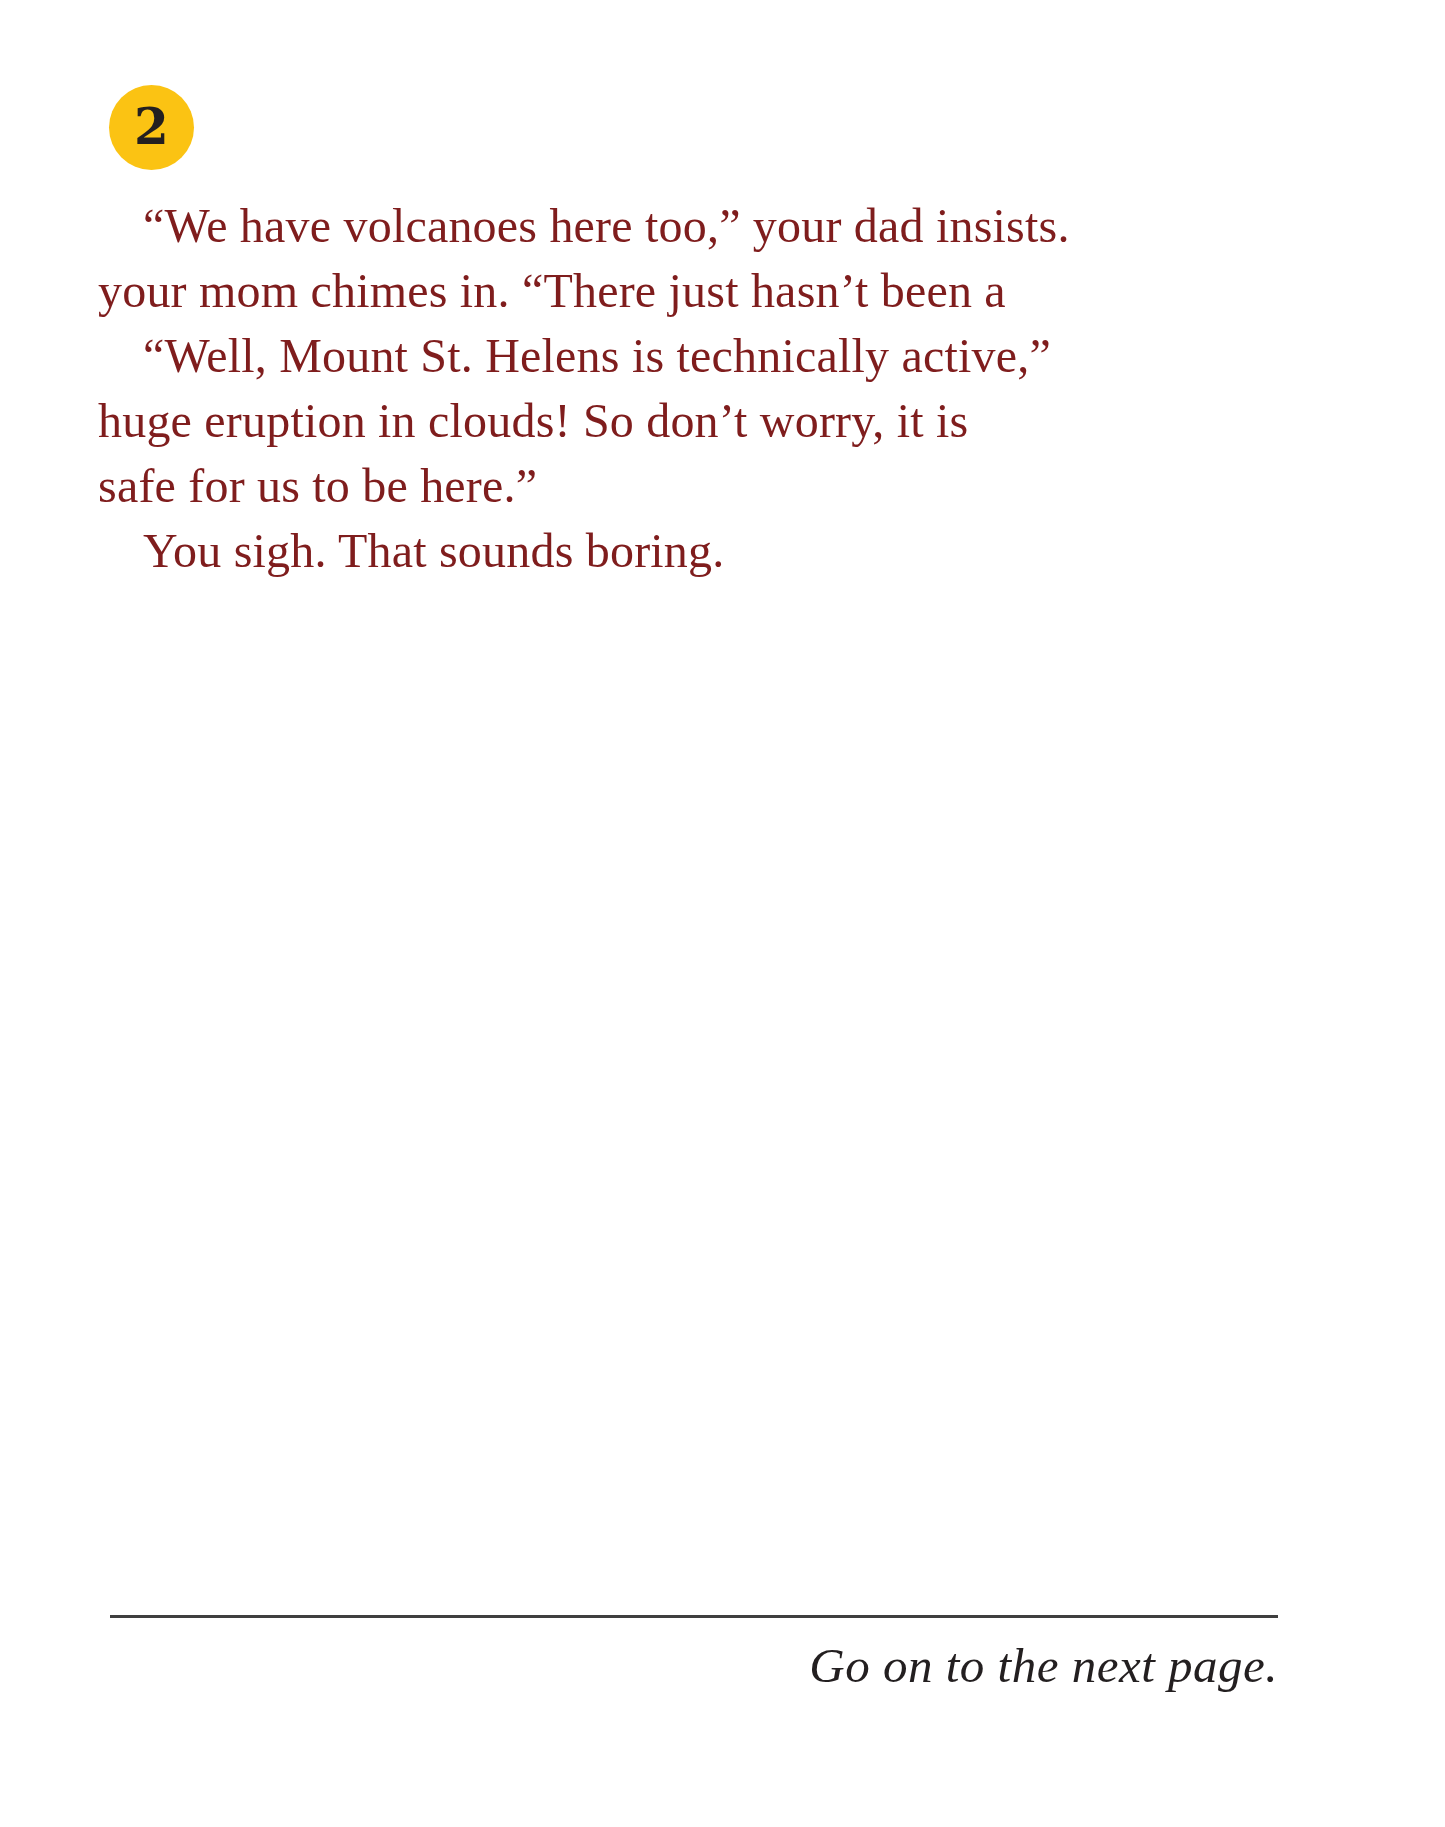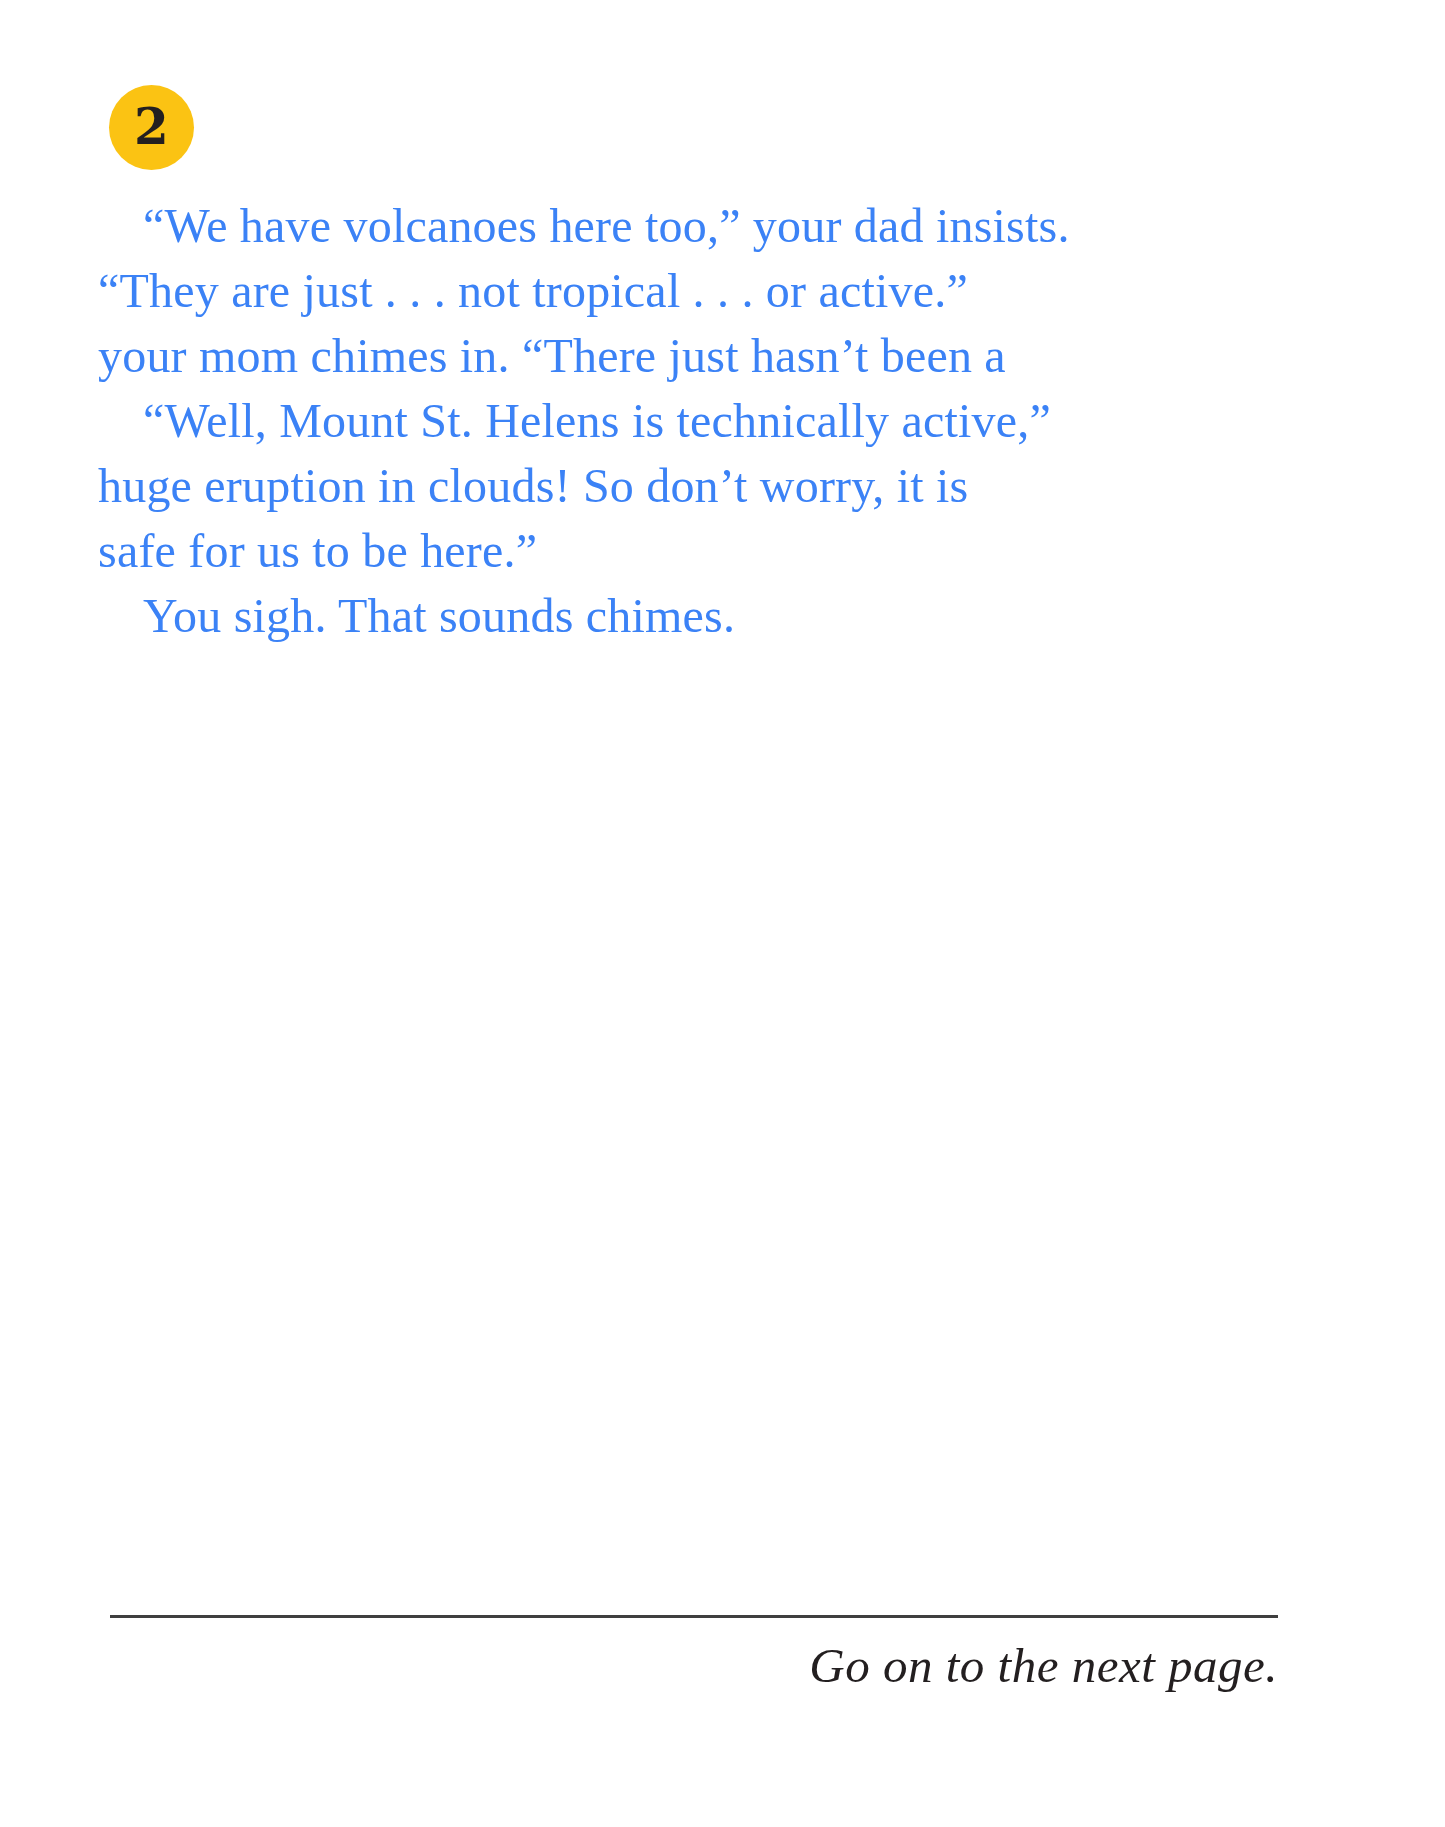--- a/index.html
+++ b/index.html
@@ -76,27 +76,26 @@
 </style>
 </head>
 <body>
 
 <div class="page">
 
   <div class="badge" style="background: rgb(251, 195, 19);">
     <span class="num" style="color: rgb(35, 31, 32);">2</span>
   </div>
 
-  <div class="passage" style="color: #3b82f6;">
+  <div class="passage" style="color: #7f1d1d;">
     <span class="line indent">“We have volcanoes here too,” your dad insists.</span>
-    <span class="line">“They are just . . . not tropical . . . or active.”</span>
     <span class="line">your mom chimes in. “There just hasn’t been a</span>
     <span class="line indent">“Well, Mount St. Helens is technically active,”</span>
     <span class="line">huge eruption in clouds! So don’t worry, it is</span>
     <span class="line">safe for us to be here.”</span>
-    <span class="line indent">You sigh. That sounds chimes.</span>
+    <span class="line indent">You sigh. That sounds boring.</span>
   </div>
 
   <div class="footer-rule" style="background: rgb(63, 63, 63);"></div>
 
   <div class="footer-instruction" style="color: rgb(35, 31, 32); text-align: right;">Go on to the next page.</div>
 
 </div>
 
 </body></html>

